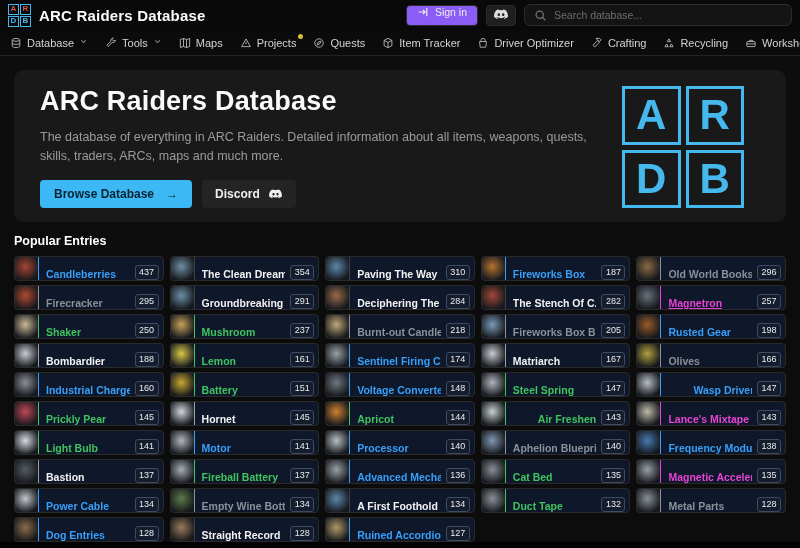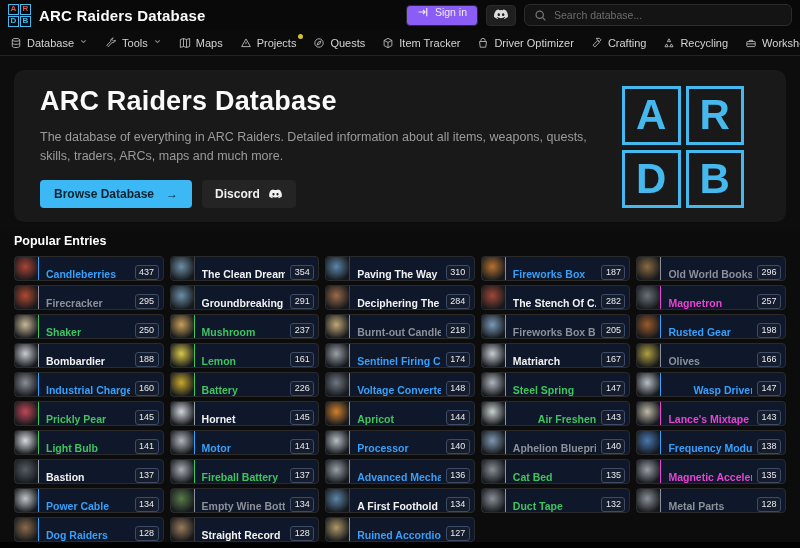--- a/index.html
+++ b/index.html
@@ -267,21 +267,21 @@
         <span class="iname" style="color: rgb(242, 242, 242);">Deciphering The ...</span>
         <span class="badge">284</span>
       </div>
       <div class="card">
         <span class="icon-box" style="border-color: rgb(63, 63, 63); background: radial-gradient(circle at 45% 42%, rgb(160, 72, 56) 0%, rgb(21, 24, 28) 78%);"></span>
         <span class="iname" style="color: rgb(242, 242, 242);">The Stench Of C...</span>
         <span class="badge">282</span>
       </div>
       <div class="card">
         <span class="icon-box" style="border-color: rgb(231, 67, 213); background: radial-gradient(circle at 45% 42%, rgb(106, 111, 122) 0%, rgb(21, 24, 28) 78%);"></span>
-        <span class="iname" style="color: rgb(231, 67, 213);">Magnetron</span>
+        <span class="iname" style="color: rgb(231, 67, 213); text-decoration: underline;">Magnetron</span>
         <span class="badge">257</span>
       </div>
       <div class="card">
         <span class="icon-box" style="border-color: rgb(63, 196, 95); background: radial-gradient(circle at 45% 42%, rgb(201, 184, 150) 0%, rgb(21, 24, 28) 78%);"></span>
         <span class="iname" style="color: rgb(63, 196, 95);">Shaker</span>
         <span class="badge">250</span>
       </div>
       <div class="card">
         <span class="icon-box" style="border-color: rgb(63, 196, 95); background: radial-gradient(circle at 45% 42%, rgb(200, 160, 90) 0%, rgb(21, 24, 28) 78%);"></span>
         <span class="iname" style="color: rgb(63, 196, 95);">Mushroom</span>
@@ -328,21 +328,21 @@
         <span class="badge">166</span>
       </div>
       <div class="card">
         <span class="icon-box" style="border-color: rgb(56, 160, 248); background: radial-gradient(circle at 45% 42%, rgb(138, 143, 150) 0%, rgb(21, 24, 28) 78%);"></span>
         <span class="iname" style="color: rgb(56, 160, 248);">Industrial Charger</span>
         <span class="badge">160</span>
       </div>
       <div class="card">
         <span class="icon-box" style="border-color: rgb(63, 196, 95); background: radial-gradient(circle at 45% 42%, rgb(200, 168, 48) 0%, rgb(21, 24, 28) 78%);"></span>
         <span class="iname" style="color: rgb(63, 196, 95);">Battery</span>
-        <span class="badge">226</span>
+        <span class="badge">151</span>
       </div>
       <div class="card">
         <span class="icon-box" style="border-color: rgb(56, 160, 248); background: radial-gradient(circle at 45% 42%, rgb(112, 118, 128) 0%, rgb(21, 24, 28) 78%);"></span>
         <span class="iname" style="color: rgb(56, 160, 248);">Voltage Converter</span>
         <span class="badge">148</span>
       </div>
       <div class="card">
         <span class="icon-box" style="border-color: rgb(63, 196, 95); background: radial-gradient(circle at 45% 42%, rgb(176, 182, 190) 0%, rgb(21, 24, 28) 78%);"></span>
         <span class="iname" style="color: rgb(63, 196, 95);">Steel Spring</span>
         <span class="badge">147</span>
@@ -447,21 +447,21 @@
         <span class="iname" style="color: rgb(63, 196, 95);">Duct Tape</span>
         <span class="badge">132</span>
       </div>
       <div class="card">
         <span class="icon-box" style="border-color: rgb(139, 144, 153); background: radial-gradient(circle at 45% 42%, rgb(138, 144, 152) 0%, rgb(21, 24, 28) 78%);"></span>
         <span class="iname" style="color: rgb(139, 144, 153);">Metal Parts</span>
         <span class="badge">128</span>
       </div>
       <div class="card">
         <span class="icon-box" style="border-color: rgb(56, 160, 248); background: radial-gradient(circle at 45% 42%, rgb(138, 106, 74) 0%, rgb(21, 24, 28) 78%);"></span>
-        <span class="iname" style="color: rgb(56, 160, 248);">Dog Raiders</span>
+        <span class="iname" style="color: rgb(56, 160, 248);">Dog Entries</span>
         <span class="badge">128</span>
       </div>
       <div class="card">
         <span class="icon-box" style="border-color: rgb(63, 63, 63); background: radial-gradient(circle at 45% 42%, rgb(154, 122, 90) 0%, rgb(21, 24, 28) 78%);"></span>
         <span class="iname" style="color: rgb(242, 242, 242);">Straight Record</span>
         <span class="badge">128</span>
       </div>
       <div class="card">
         <span class="icon-box" style="border-color: rgb(56, 160, 248); background: radial-gradient(circle at 45% 42%, rgb(176, 152, 104) 0%, rgb(21, 24, 28) 78%);"></span>
         <span class="iname" style="color: rgb(56, 160, 248);">Ruined Accordion</span>

